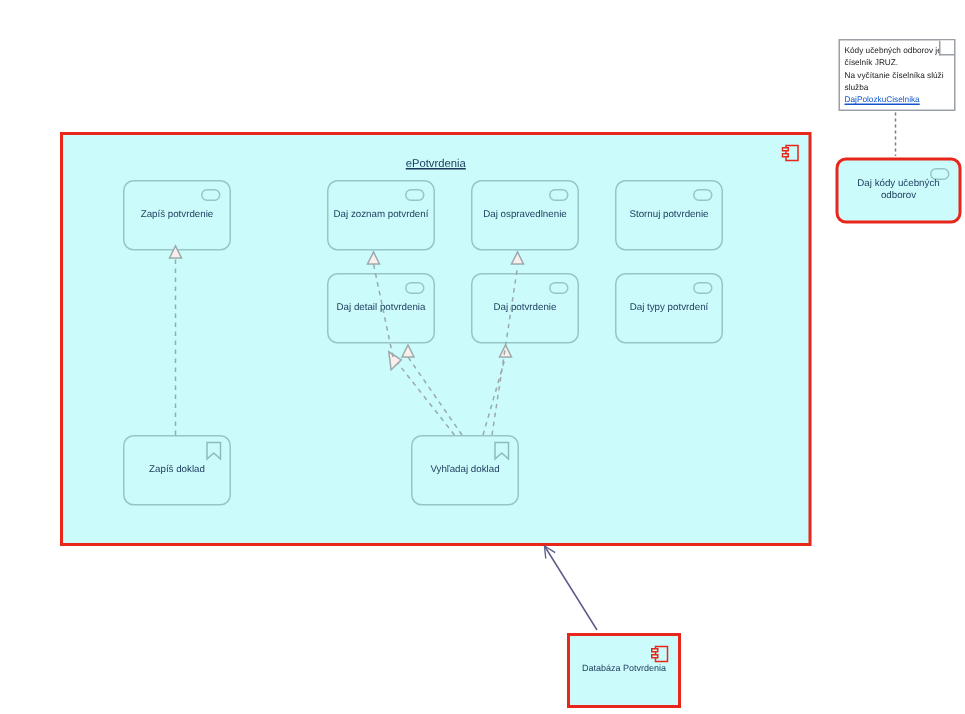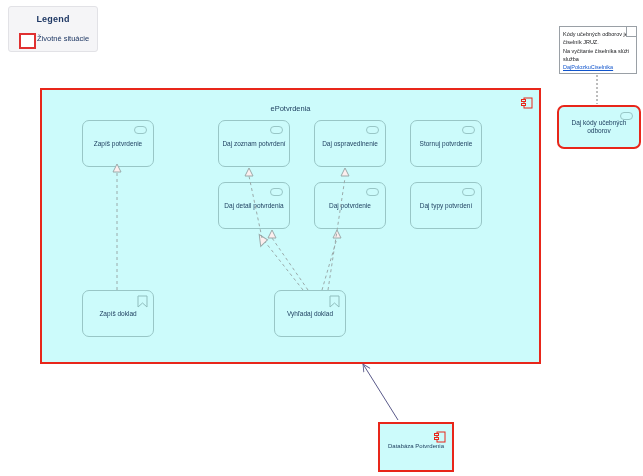--- a/index.html
+++ b/index.html
@@ -31,21 +31,21 @@
     white-space:nowrap;
   }
 
   
   .group-box{
     position:absolute;left:40px;top:88px;width:497px;height:272px;
     background:#ccfbfb;border:2px solid #e8261a;
   }
   .group-title{
     position:absolute;left:0;top:14px;width:497px;text-align:center;
-    font-size:7.5px;color:#1a3b5c;
+    font-size:7.5px;color:#1a3b5c;text-decoration:underline;
   }
   .comp-icon{
     position:absolute;right:6px;top:5px;width:12px;height:12px;
   }
 
   
   .svc{
     position:absolute;background:#ccfbfb;border:1px solid #98c6c6;
     border-radius:7px;
   }
@@ -92,25 +92,20 @@
   .db-label{
     position:absolute;left:2px;right:2px;top:50%;transform:translateY(-50%);
     text-align:center;font-size:6px;color:#1a3b5c;line-height:1.2;
   }
 </style>
 </head>
 <body>
 
 <div class="canvas">
 
-  <div class="legend">
-    <div class="legend-title">Legend</div>
-    <div class="legend-swatch"></div>
-    <div class="legend-label">Životné situácie</div>
-  </div>
 
   <div class="group-box">
     <div class="group-title">ePotvrdenia</div>
     <div class="comp-icon">
       <svg width="12" height="12" viewBox="0 0 12 12">
         <rect x="3" y="1" width="8" height="10" fill="#ccfbfb" stroke="#e8261a" stroke-width="1"></rect>
         <rect x="0.5" y="2.5" width="4" height="2" fill="#ccfbfb" stroke="#e8261a" stroke-width="1"></rect>
         <rect x="0.5" y="6.5" width="4" height="2" fill="#ccfbfb" stroke="#e8261a" stroke-width="1"></rect>
       </svg>
     </div>

